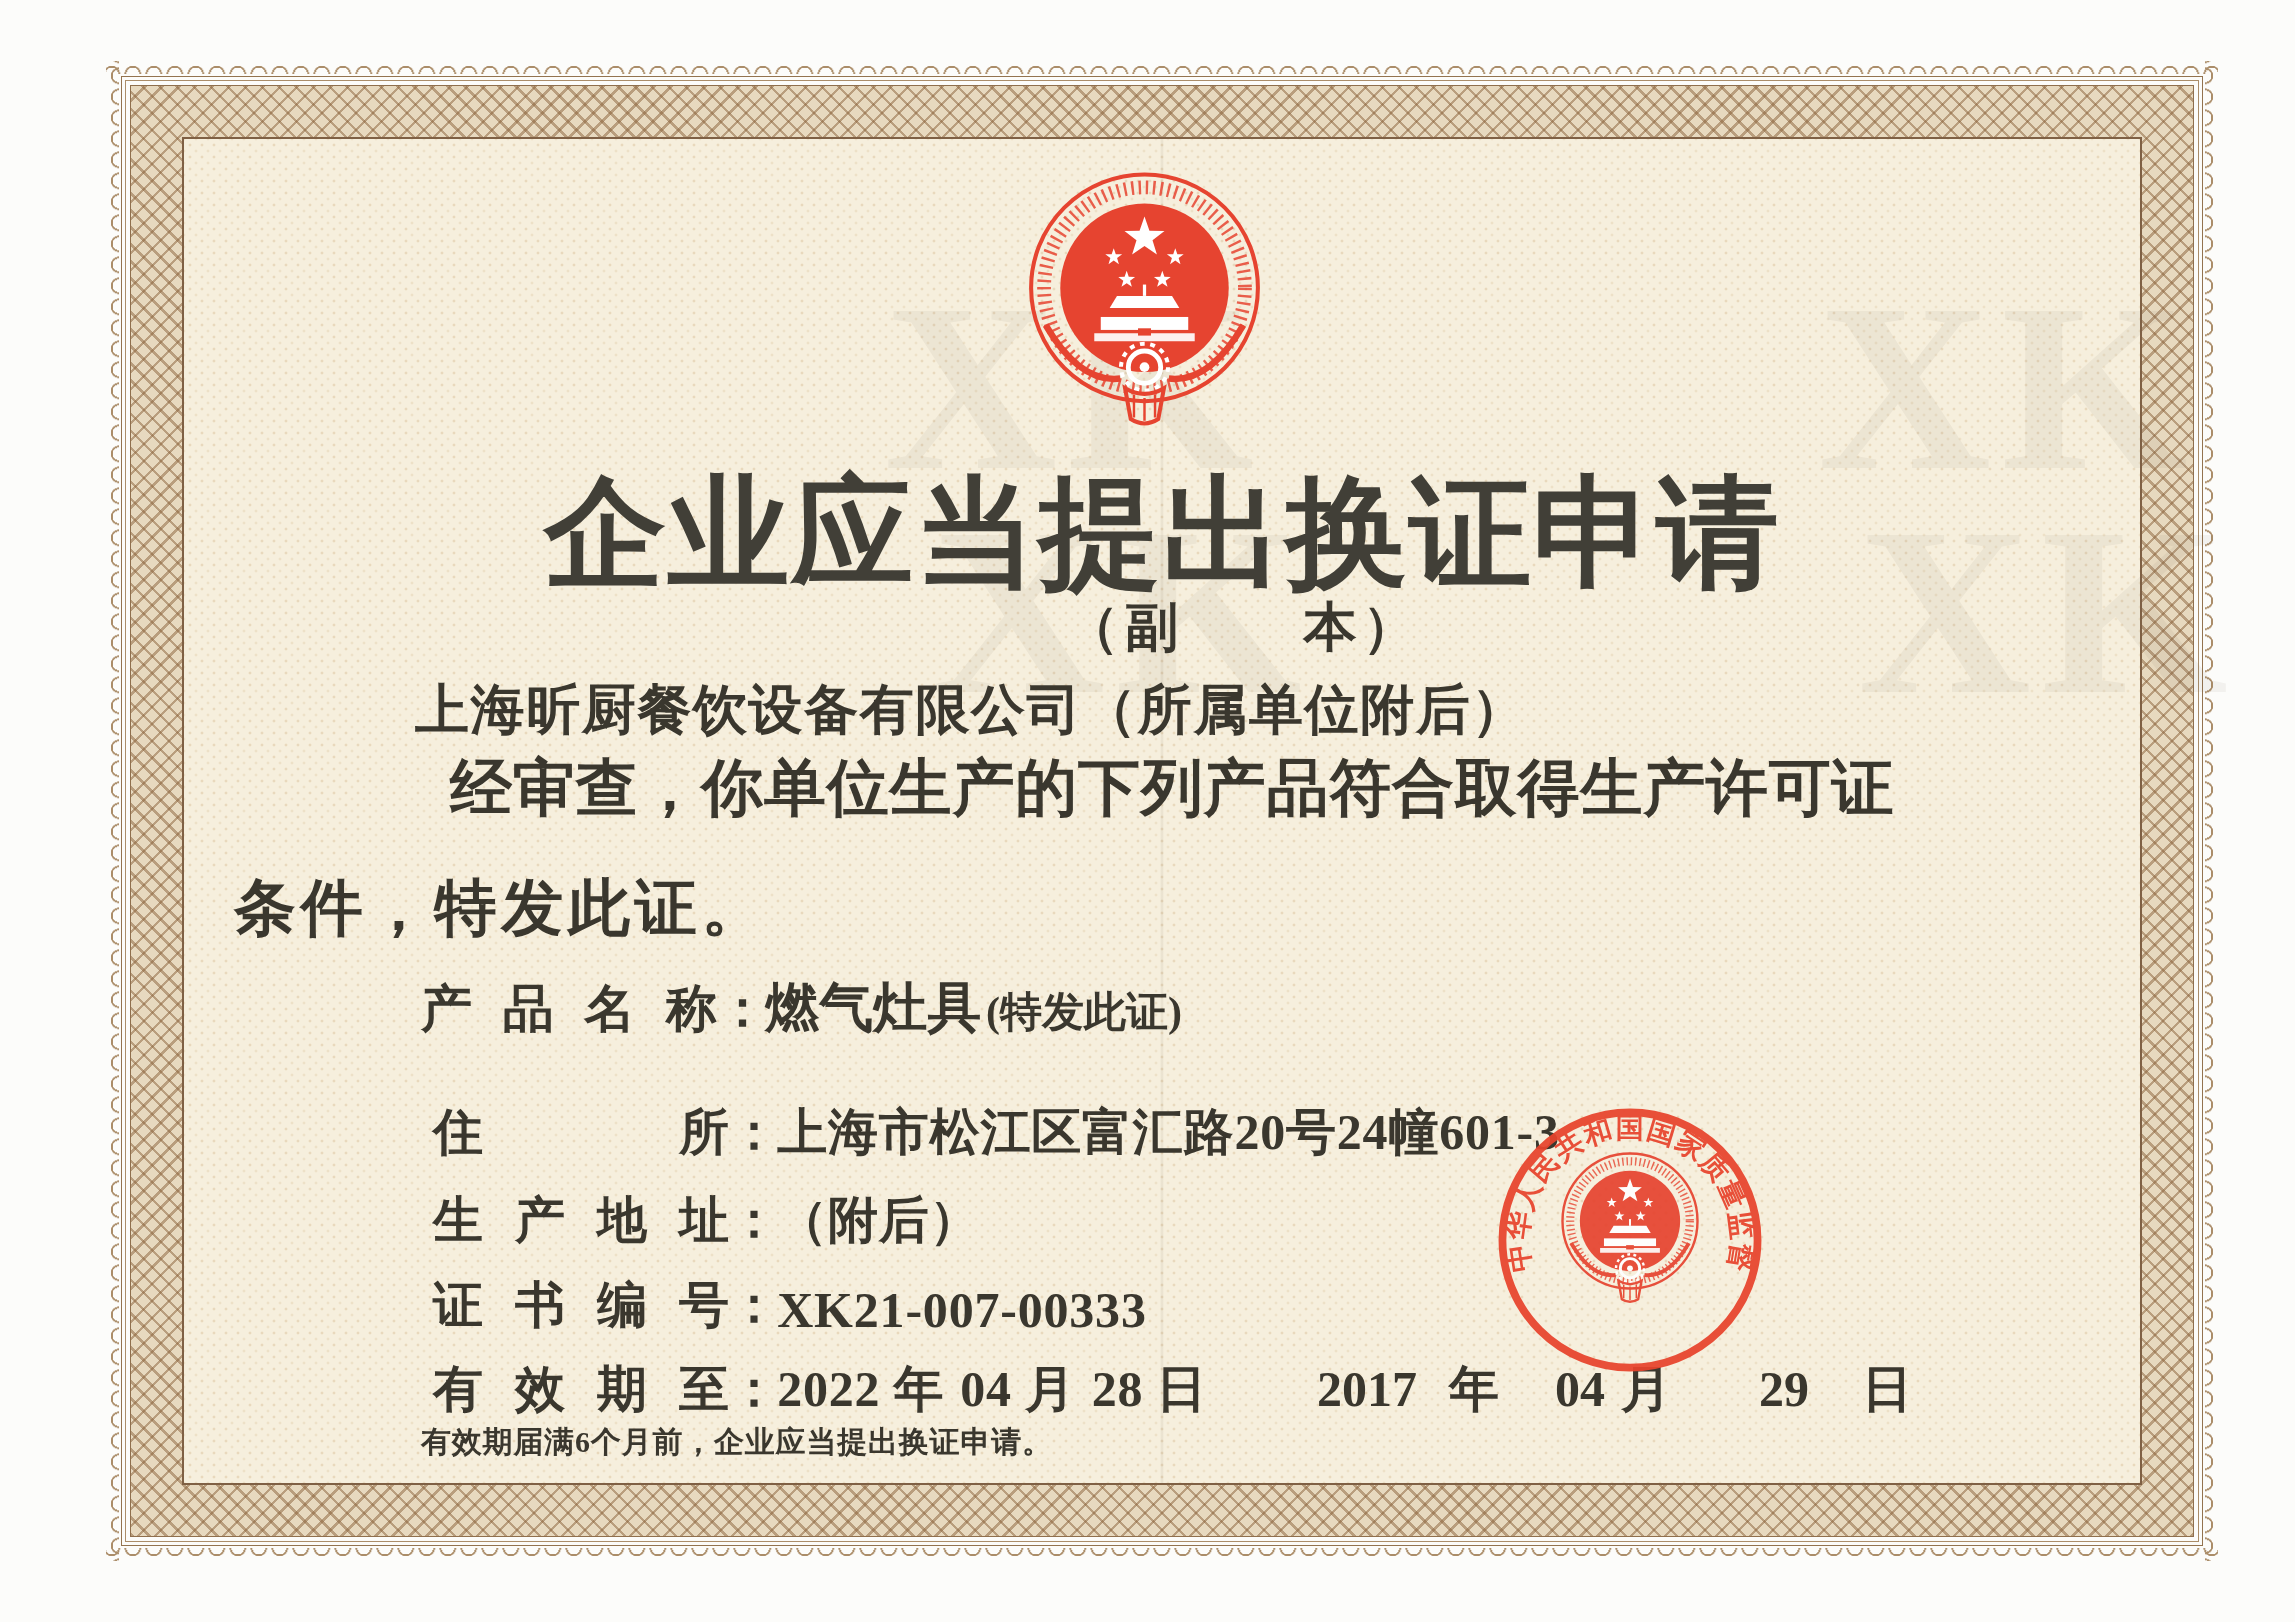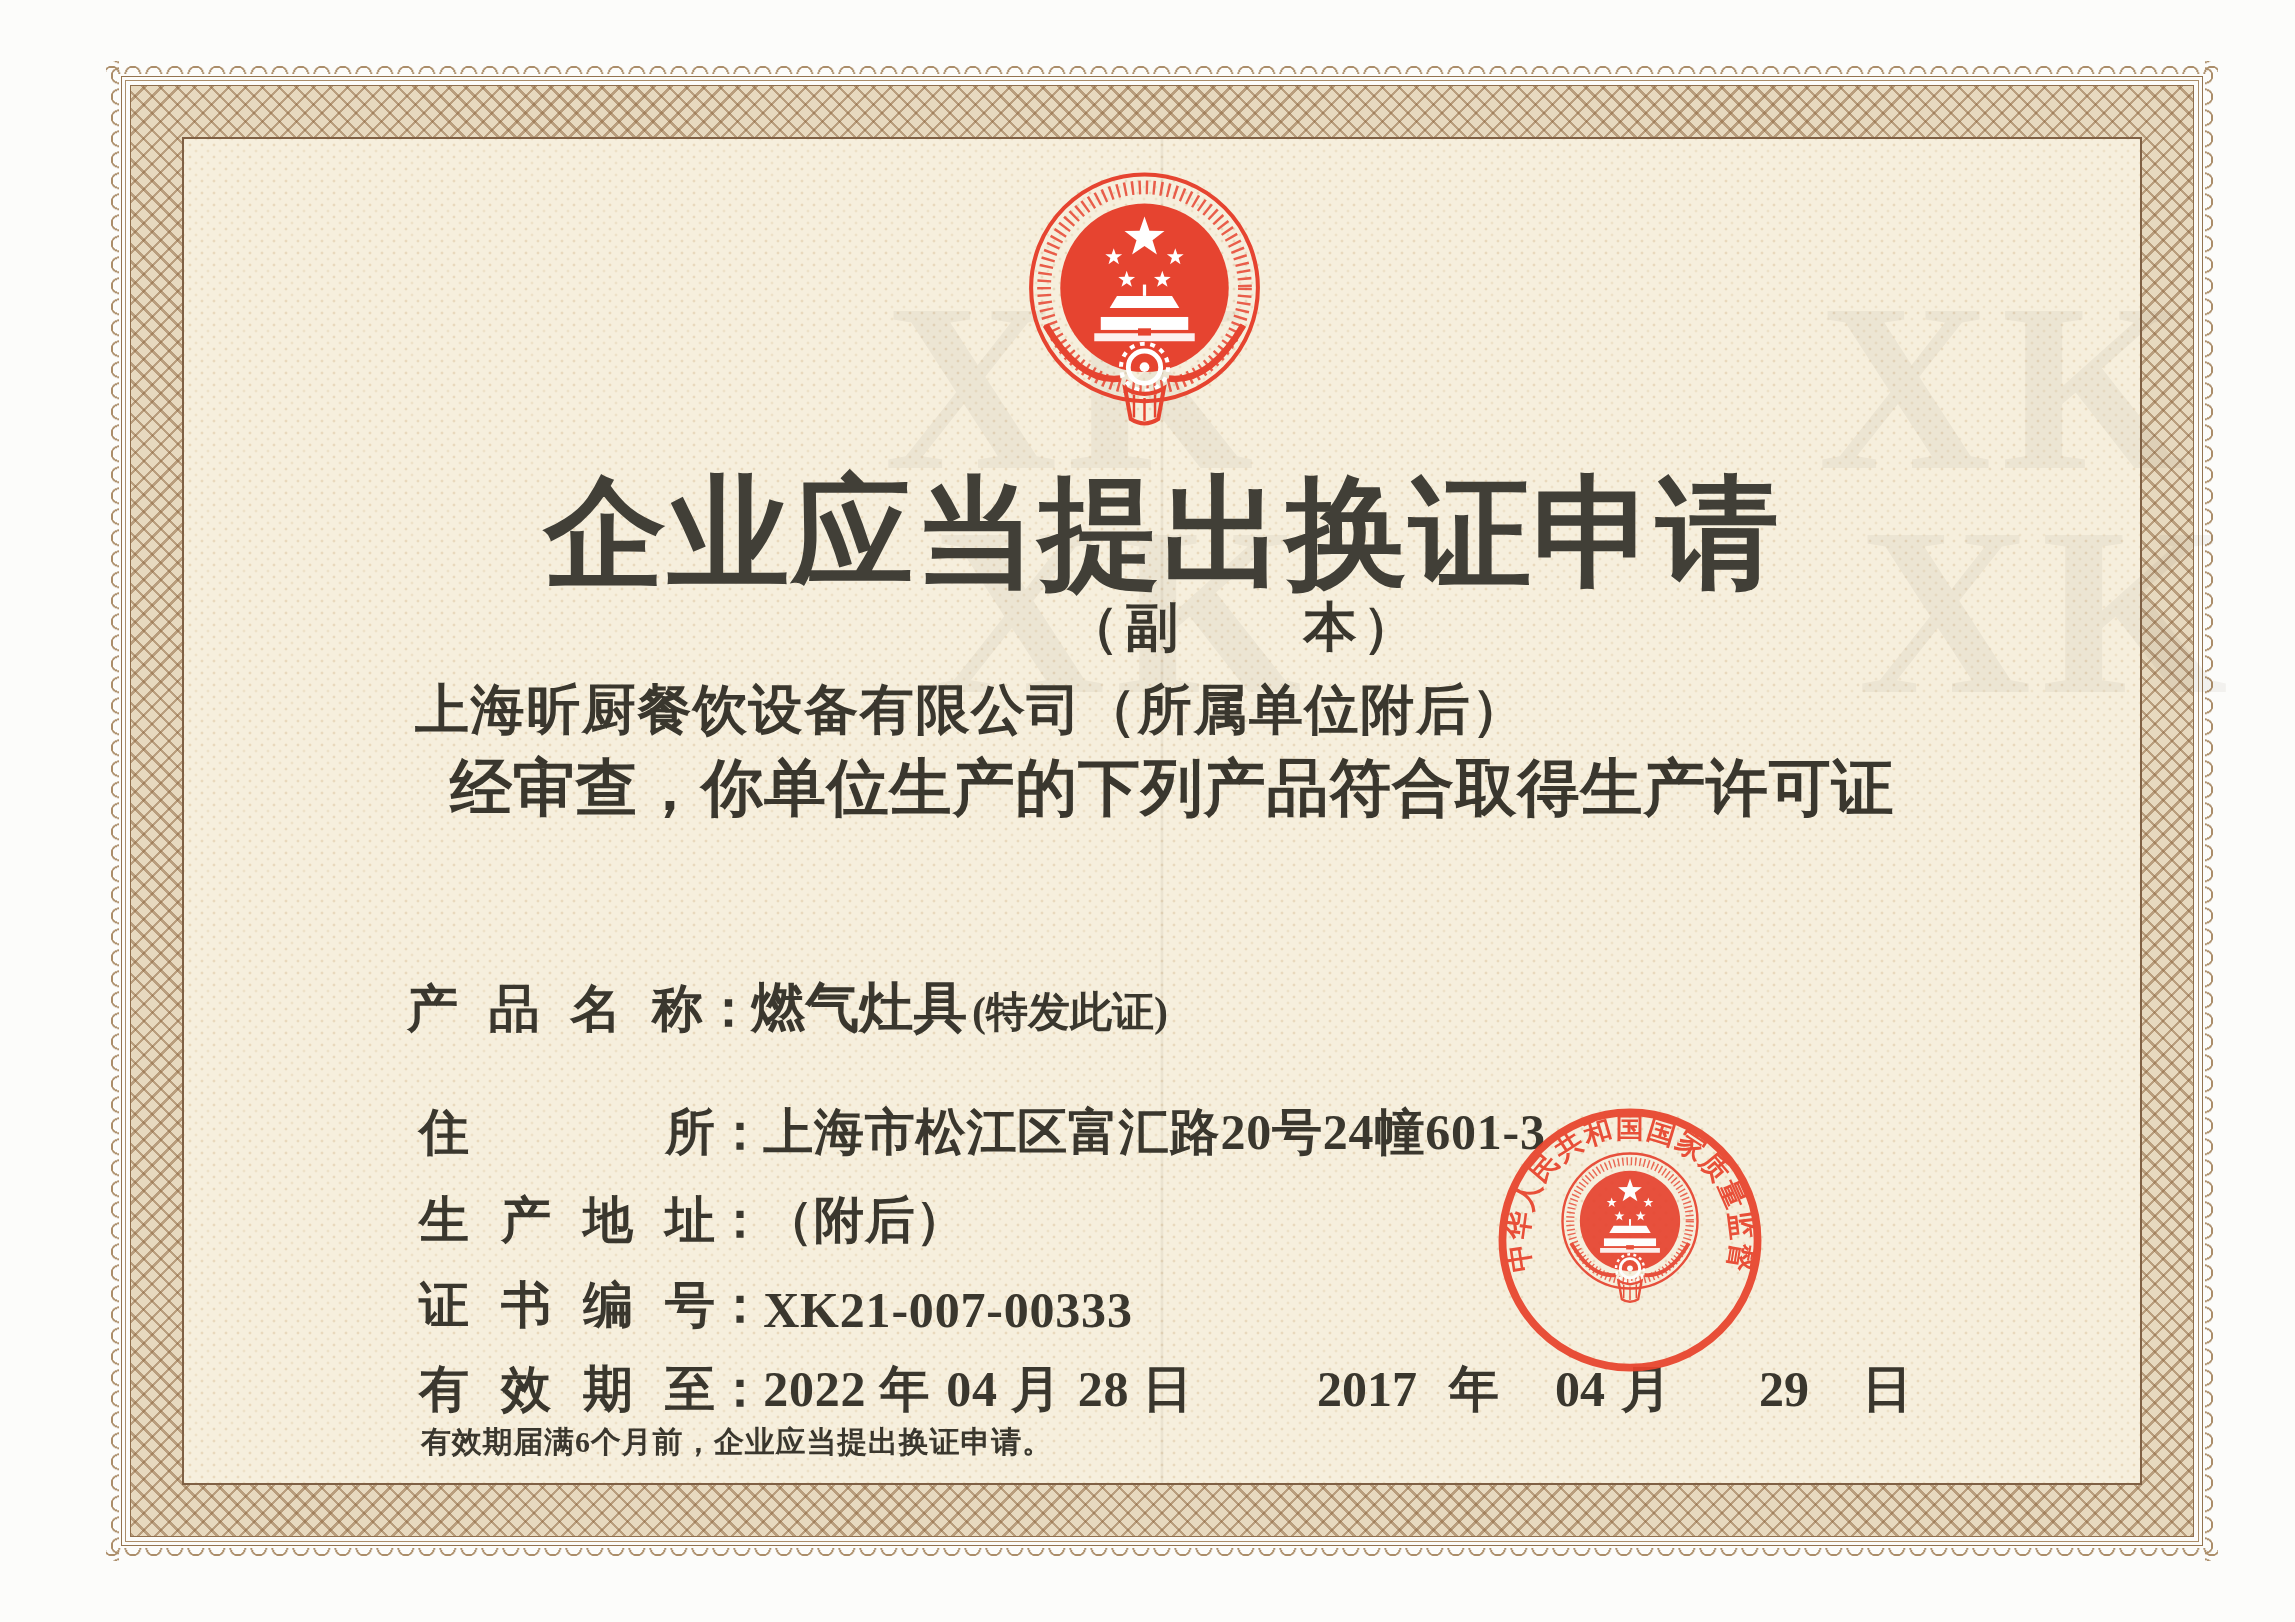--- a/index.html
+++ b/index.html
@@ -47,21 +47,21 @@
   .subtitle{position:absolute;left:12px;right:0;top:453px;text-align:center;
     font-size:53px;font-weight:600;letter-spacing:6.4px;transform:translateX(76px);color:#3a372e;}
   .company{position:absolute;left:231px;top:535px;font-size:54px;font-weight:600;letter-spacing:1.6px;}
   .body1{position:absolute;left:266px;top:607px;font-size:62px;font-weight:700;letter-spacing:0.8px;}
   .body2{position:absolute;left:50px;top:727px;font-size:62px;font-weight:700;letter-spacing:4.8px;}
   .prodrow{position:absolute;left:223px;top:833px;display:flex;align-items:baseline;}
   .prodrow .flabel{font-size:51px;}
   .prodval{font-size:54px;font-weight:700;margin-left:11.2px;}
   .prodnote{font-size:42px;font-weight:700;margin-left:4.8px;}
   .field{position:absolute;left:235px;display:flex;align-items:flex-end;font-size:50px;font-weight:700;}
-  .flabel{display:inline-block;width:296px;font-weight:700;text-align:justify;text-align-last:justify;}
+  .flabel{display:inline-block;width:296px;font-weight:700;text-align:justify;text-align-last:justify;margin-left:14px;}
   .fcolon{display:inline-block;width:37px;font-weight:700;}
   .fvalue{margin-left:11.2px;font-weight:700;letter-spacing:0.8px;}
   .f-res{top:960px;} .f-prodaddr{top:1048px;} .f-certno{top:1133px;} .f-valid{top:1217px;}
   .dseg{margin-right:13px;} .dunit{margin-right:16px;}
   .note{position:absolute;left:237px;top:1283px;font-size:30px;font-weight:600;letter-spacing:0.8px;}
   .issue{position:absolute;left:1133px;top:1217px;font-size:50px;font-weight:700;white-space:nowrap;}
   .issue .g1{margin-right:32px;} .issue .g2{margin-right:56px;} .issue .g3{margin-right:16px;}
   .issue .g4{margin-right:88px;} .issue .g5{margin-right:53px;}
   .seal{position:absolute;left:1306px;top:961px;width:280px;height:280px;opacity:.93;}
 </style>
@@ -114,20 +114,21 @@
     <div class="wm" style="left:1674px;top:352px;">XK</div>
 
     <svg class="emblem" viewBox="0 0 300 340">
       <use href="#natemb"></use>
     </svg>
 
     <div class="title">企业应当提出换证申请</div>
     <div class="subtitle">（副　　本）</div>
     <div class="company">上海昕厨餐饮设备有限公司（所属单位附后）</div>
     <div class="body1">经审查，你单位生产的下列产品符合取得生产许可证</div>
+    <div class="body2">条件，特发此证。</div>
 
     <div class="prodrow">
       <span class="flabel" style="font-size:51px">产品名称</span>
         <span class="fcolon" style="font-size:51px">：</span>
         <span class="prodval">燃气灶具</span>
         <span class="prodnote">(特发此证)</span>
     </div>
 
     <div class="field f-res">
       <span class="flabel">住所</span>

